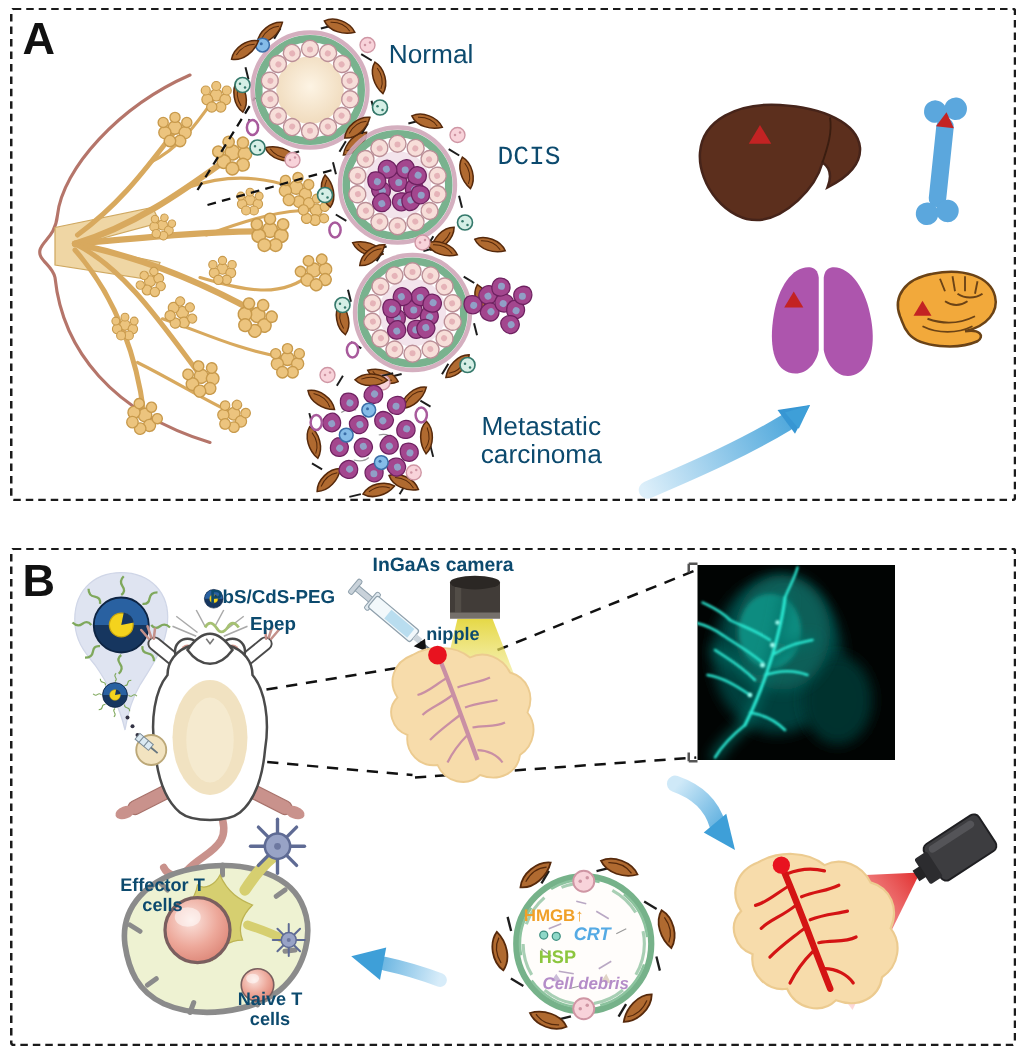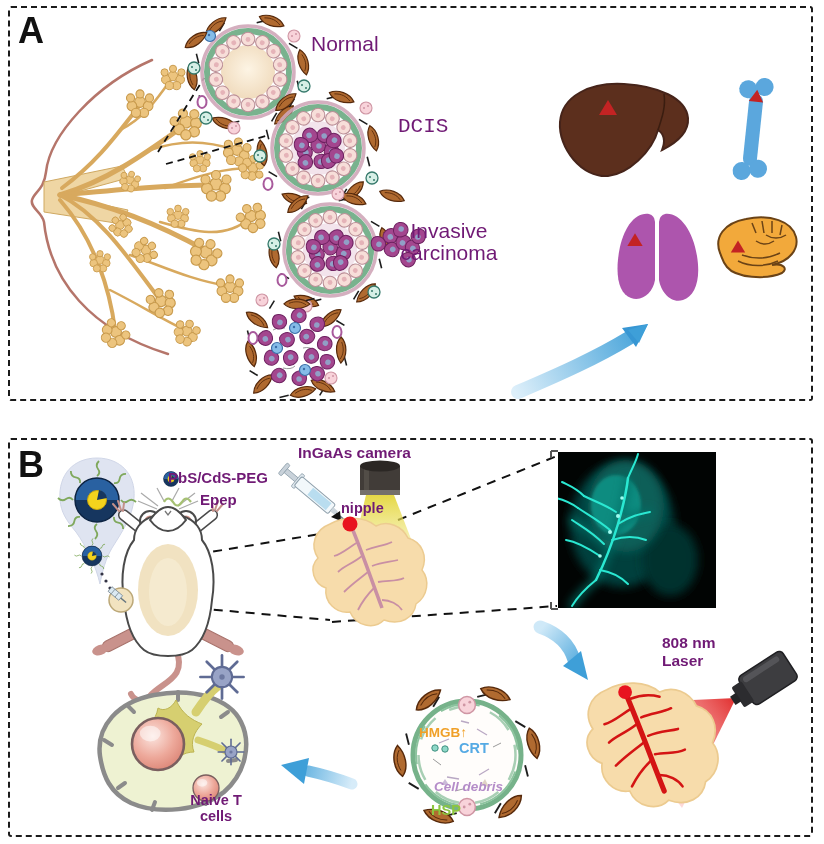--- a/index.html
+++ b/index.html
@@ -2,31 +2,31 @@
 <html style="--arrow-blue: #3e9fd8; --laser-red: #e02424; --fluor-cyan: #2fe9d6; --hmgb-orange: #f0a028; --crt-blue: #55aae4; --hsp-green: #8cc63f; --debris-purple: #b48cc8; --tumor-purple: #a3468e; --gland-tan: #f6dcab; --bone-blue: #5ba7dd; --lung-purple: #ad55ad; --liver-brown: #5c2f1d; --brain-orange: #f2a93b;"><head>
 <meta charset="utf-8">
 <style>
   html,body{margin:0;padding:0;background:#ffffff;width:824px;height:844px;overflow:hidden;
     font-family:"Liberation Sans", sans-serif;}
   .stage{position:relative;width:824px;height:844px;background:#fff;}
   .panel-border{position:absolute;border:2.5px dashed #1b1b1b;border-radius:3px;}
   #panelA-border{left:8px;top:6px;width:801px;height:391px;}
   #panelB-border{left:8px;top:438px;width:801px;height:395px;}
   svg.art{position:absolute;left:0;top:0;}
-  .lbl{position:absolute;color:#701a75;white-space:pre-line;}
+  .lbl{position:absolute;color:#0c4a6e;white-space:pre-line;}
   .panel-letter{font-size:36px;font-weight:bold;color:#111;}
   .stage-lbl{font-size:21px;line-height:1.05;text-align:center;}
   .b-bold{font-weight:bold;}
   .s15{font-size:15px;}
   .s155{font-size:15.5px;line-height:1.18;}
   .s145{font-size:14.5px;}
   .icd{font-size:13.5px;font-weight:bold;line-height:1;}
   .t-hmgb{color:var(--hmgb-orange,#f0a028);}
-  .t-crt{color:var(--crt-blue,#55aae4);}
-  .t-hsp{color:var(--hsp-green,#8cc63f);margin-top:44px;}
+  .t-crt{color:var(--crt-blue,#55aae4);font-style:italic;}
+  .t-hsp{color:var(--hsp-green,#8cc63f);}
   .t-debris{color:var(--debris-purple,#b48cc8);}
   .cells-lbl{font-size:14.5px;font-weight:bold;text-align:center;line-height:1.1;}
 </style>
 </head>
 <body>
 
 <div class="stage">
 
   <div class="panel-border" id="panelA-border"></div>
   <div class="panel-border" id="panelB-border"></div>
@@ -621,28 +621,28 @@
       <use href="#dend" transform="translate(222,677) scale(1.35)"></use>
       <use href="#dend" transform="translate(231,752) scale(0.8)"></use>
       <use href="#tpink" transform="translate(158,744) scale(2.6)"></use>
       <use href="#tpink" transform="translate(206,788) scale(1.3)"></use>
     </g>
   </svg>
 
   <div class="lbl panel-letter" style="left:18px;top:10px;">A</div>
   <div class="lbl stage-lbl" style="left:311px;top:33px;">Normal</div>
   <div class="lbl stage-lbl" style="left:398px;top:116px;font-family:Liberation Mono, monospace;">DCIS</div>
-  <div class="lbl stage-lbl" style="left:399px;top:220px;width:100px;">Invasive carcinoma</div>
+  <div class="lbl stage-lbl" style="left:377px;top:331px;width:112px;">Metastatic carcinoma</div>
 
   <div class="lbl panel-letter" style="left:18px;top:444px;">B</div>
   <div class="lbl b-bold s15" style="left:168px;top:469px;">PbS/CdS-PEG</div>
   <div class="lbl b-bold s15" style="left:200px;top:491px;">Epep</div>
   <div class="lbl b-bold s155" style="left:298px;top:444px;width:145px;">InGaAs camera</div>
   <div class="lbl b-bold s145" style="left:341px;top:500px;">nipple</div>
-  <div class="lbl b-bold s155" style="left:662px;top:634px;width:80px;">808 nm Laser</div>
 
   <div class="lbl icd t-hmgb" style="left:419px;top:726px;">HMGB↑</div>
   <div class="lbl icd t-crt" style="left:459px;top:741px;font-size:14.5px;">CRT</div>
   <div class="lbl icd t-hsp" style="left:431px;top:759px;font-size:14.5px;">HSP</div>
   <div class="lbl icd t-debris" style="left:434px;top:780px;font-style:italic;">Cell debris</div>
 
+  <div class="lbl cells-lbl" style="left:84px;top:702px;width:92px;">Effector T cells</div>
   <div class="lbl cells-lbl" style="left:183px;top:793px;width:66px;">Naive T cells</div>
 </div>
 
 </body></html>

